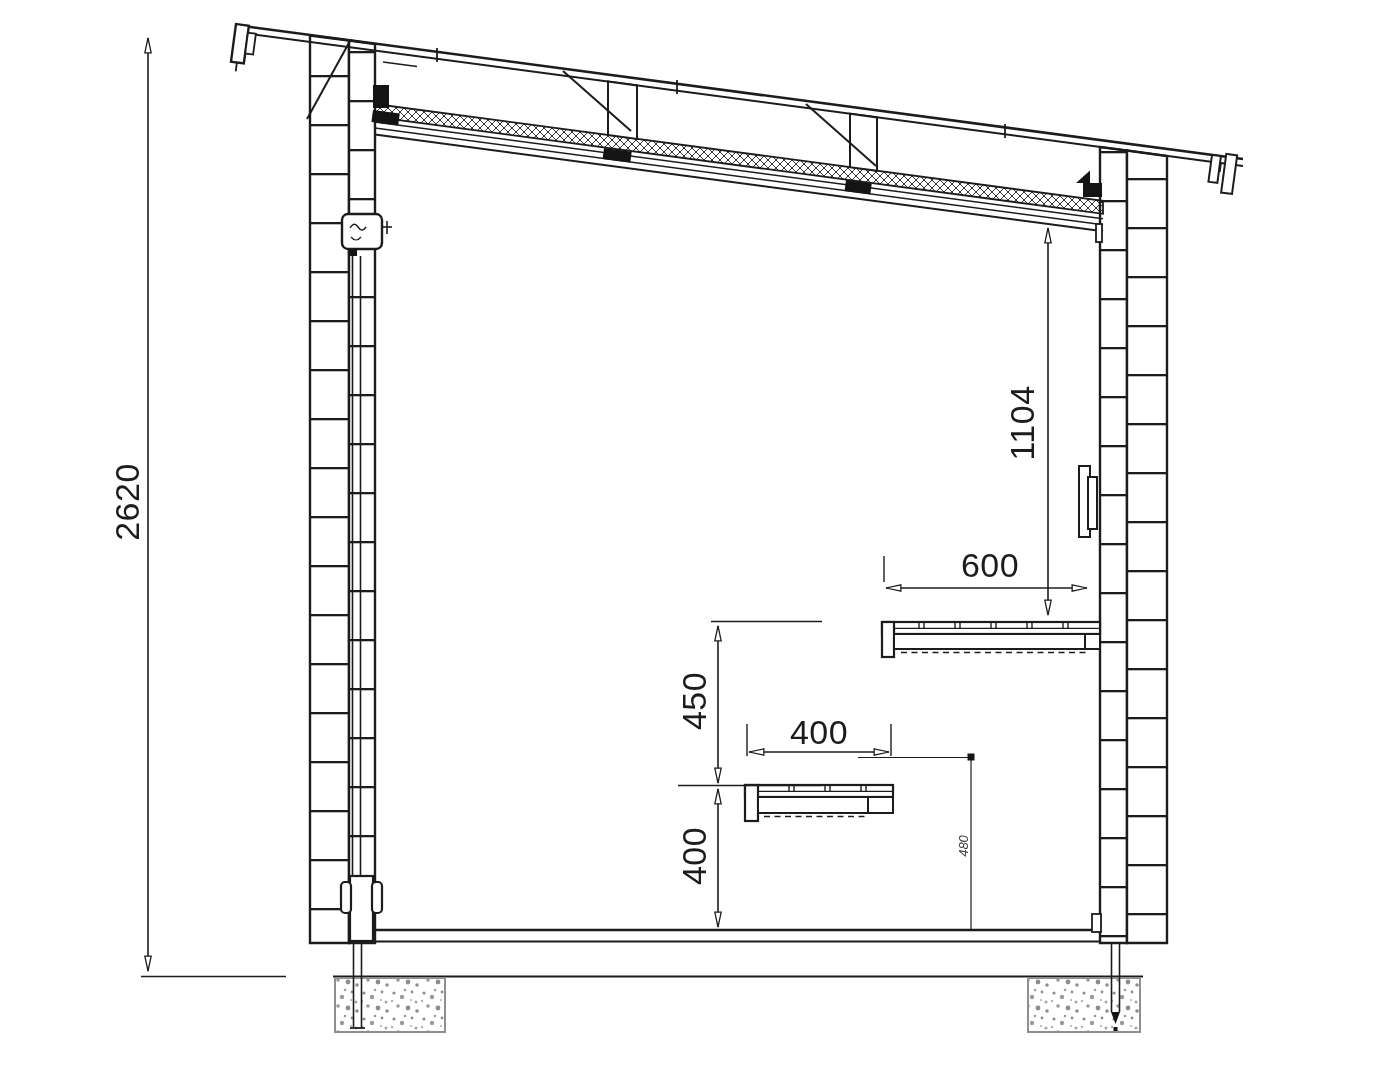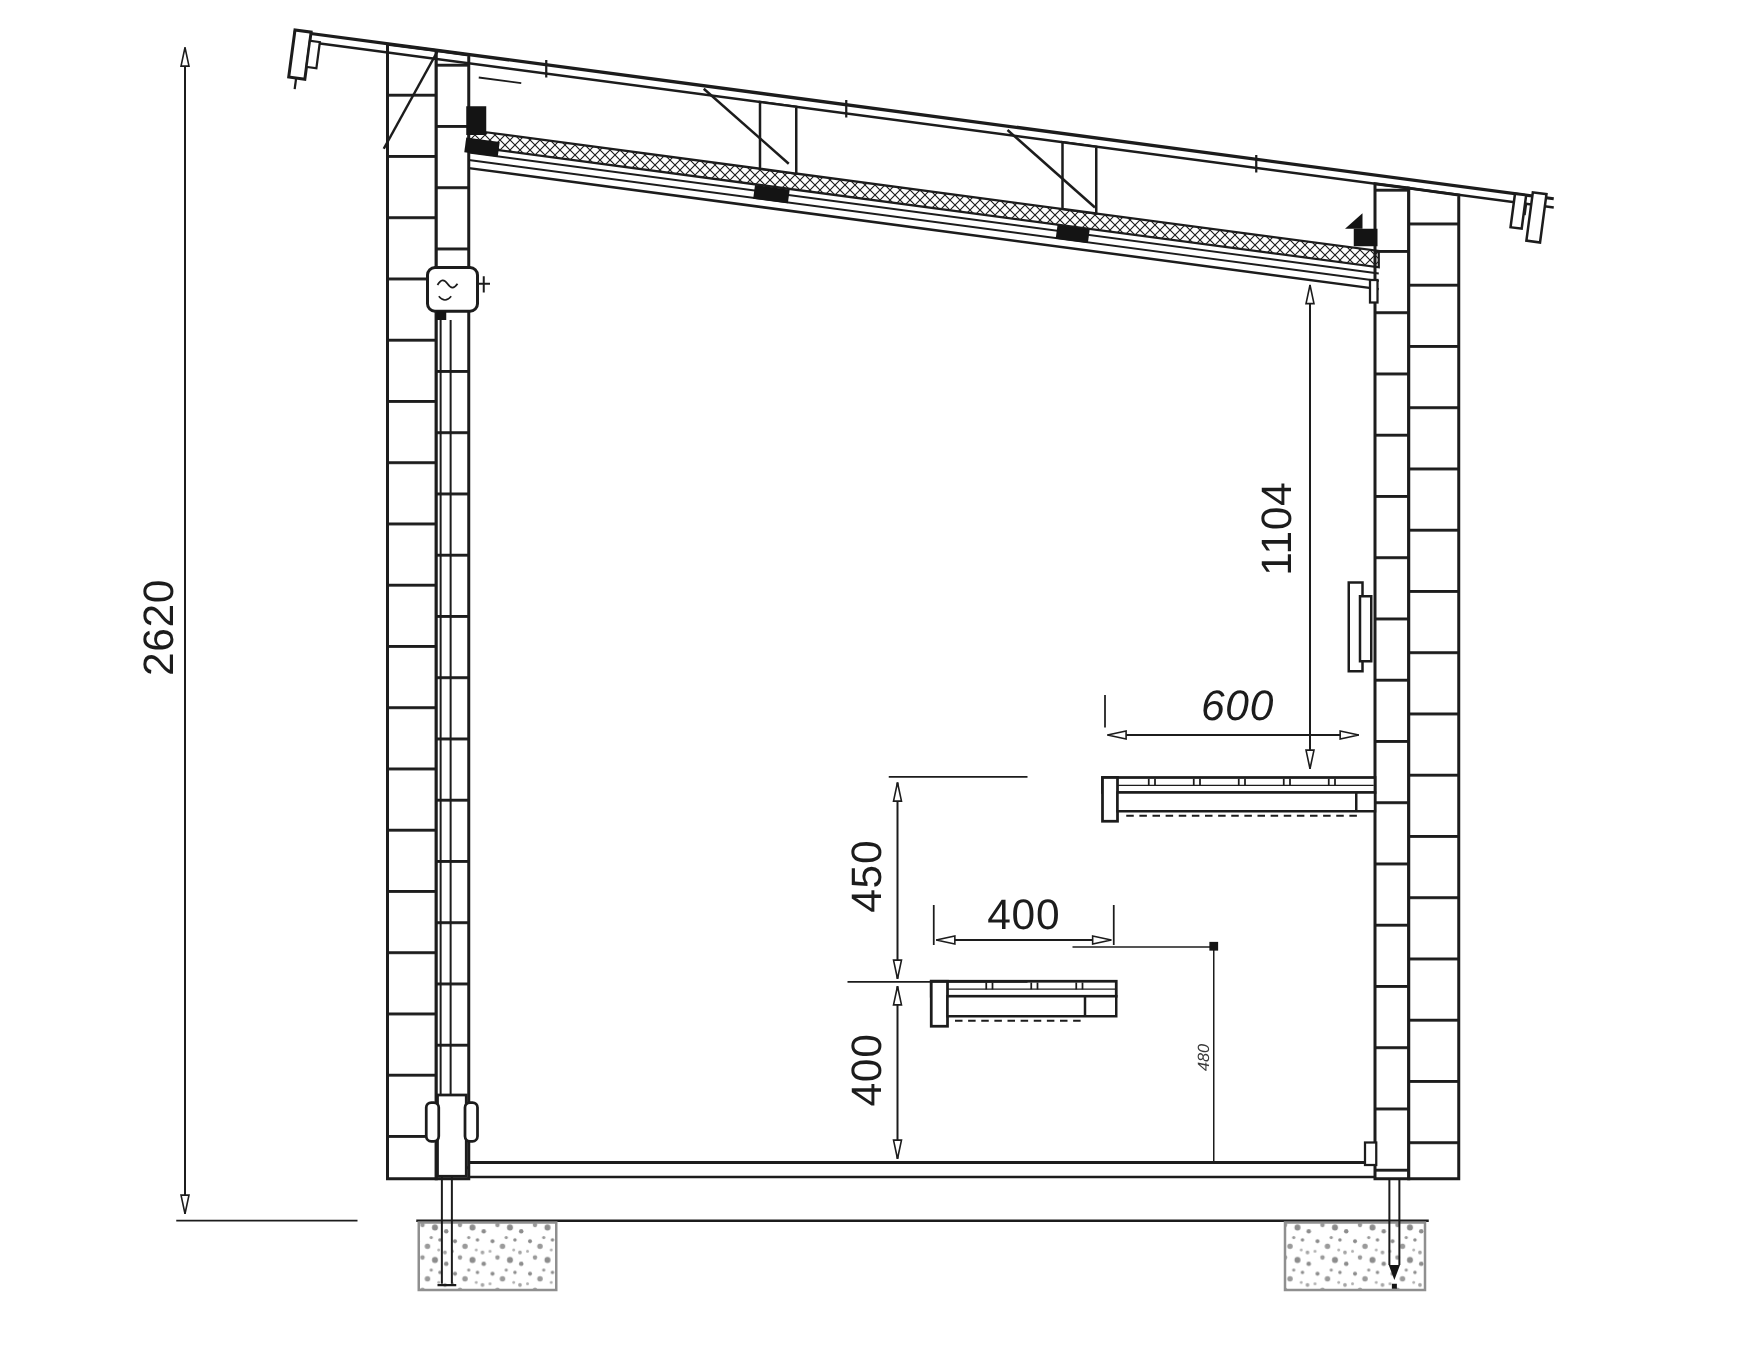--- a/index.html
+++ b/index.html
@@ -232,21 +232,21 @@
         <rect x="967.5" y="753.5" width="7" height="7" fill="#141414" stroke="none"></rect>
       </g>
     </g>
   </g>
 </svg>
 
 <div class="dim vert" style="left:127px;top:502px;">2620</div>
 
 <div class="dim vert" style="left:1022px;top:423px;">1104</div>
 
-<div class="dim" style="left:990px;top:565px;font-style:italic;">600</div>
+<div class="dim" style="left:990px;top:565px;">600</div>
 
 <div class="dim vert" style="left:694px;top:701px;">450</div>
 
 <div class="dim" style="left:819px;top:732px;">400</div>
 
 <div class="dim vert" style="left:694px;top:856px;">400</div>
 
 <div class="dim vert small-dim" style="left:963px;top:846px;">480</div>
 
 </div>

